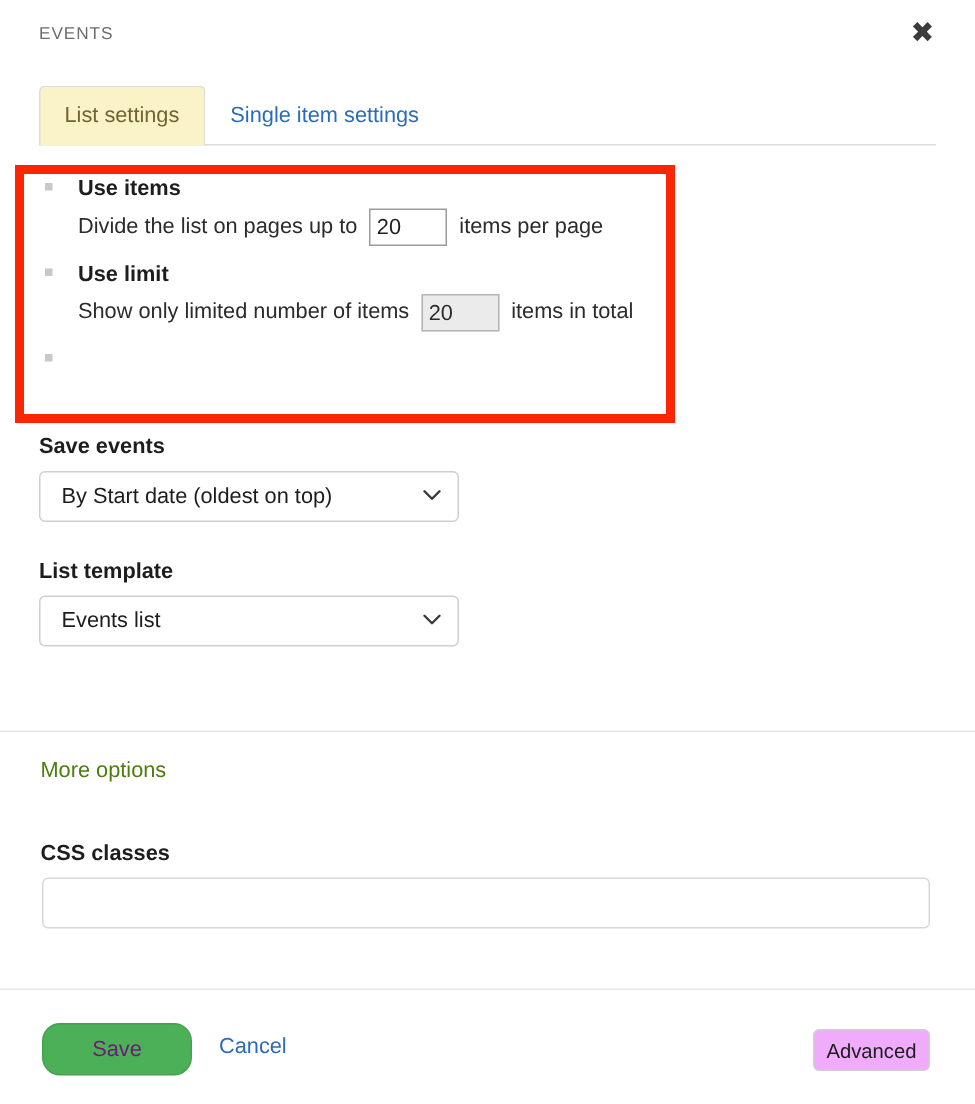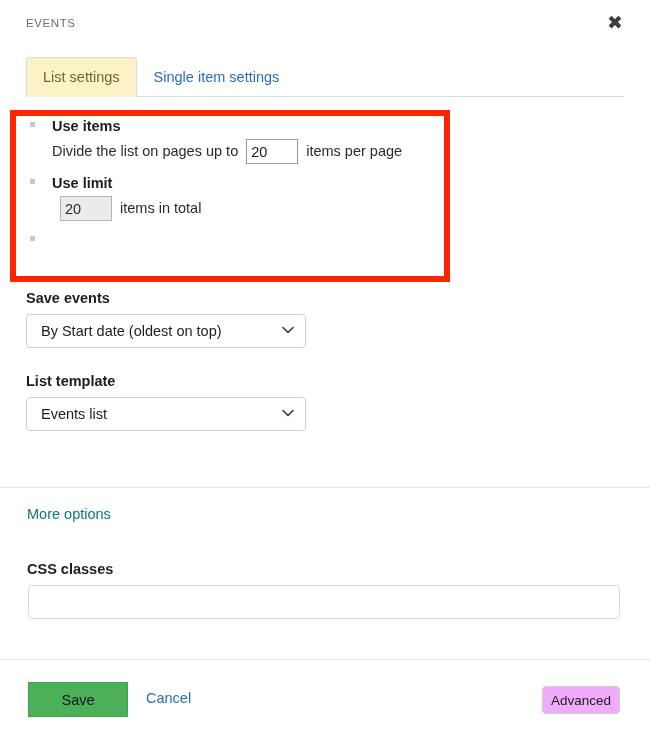--- a/index.html
+++ b/index.html
@@ -191,21 +191,21 @@
     left: 0;
     width: 650px;
     height: 1px;
     background: #e6e6e6;
   }
   .more-options {
     position: absolute;
     left: 27px;
     top: 506px;
     font-size: 14.5px;
-    color: #0f766e;
+    color: #4d7c0f;
   }
   .css-label {
     position: absolute;
     left: 27px;
     top: 561px;
     font-size: 14.5px;
     font-weight: bold;
     color: #1d1d1d;
   }
   .css-input {
@@ -226,22 +226,22 @@
 
   
   .btn-save {
     position: absolute;
     left: 28px;
     top: 682px;
     width: 100px;
     height: 35px;
     background: #4cb059;
     border: 1px solid #45a150;
-    border-radius: 0;
-    color: #0f172a;
+    border-radius: 12px;
+    color: #701a75;
     font-size: 14.5px;
     font-family: "Liberation Sans", sans-serif;
     cursor: pointer;
   }
   .btn-cancel {
     position: absolute;
     left: 146px;
     top: 690px;
     font-size: 14.5px;
     color: #2b6cb8;
@@ -291,20 +291,21 @@
       <span class="desc-text">Divide the list on pages up to</span>
       <input class="inline-input" type="text" value="20" style="">
       <span class="desc-text">items per page</span>
     </span>
   </div>
 
   <div class="radio-row">
     <span class="radio-mark"></span>
     <span class="radio-title">Use limit</span>
     <span class="radio-desc">
+      <span class="desc-text">Show only limited number of items</span>
       <input class="inline-input disabled" type="text" value="20" style="">
       <span class="desc-text">items in total</span>
     </span>
   </div>
 
   <div class="radio-row">
     <span class="radio-mark"></span>
   </div>
 
 </div>

